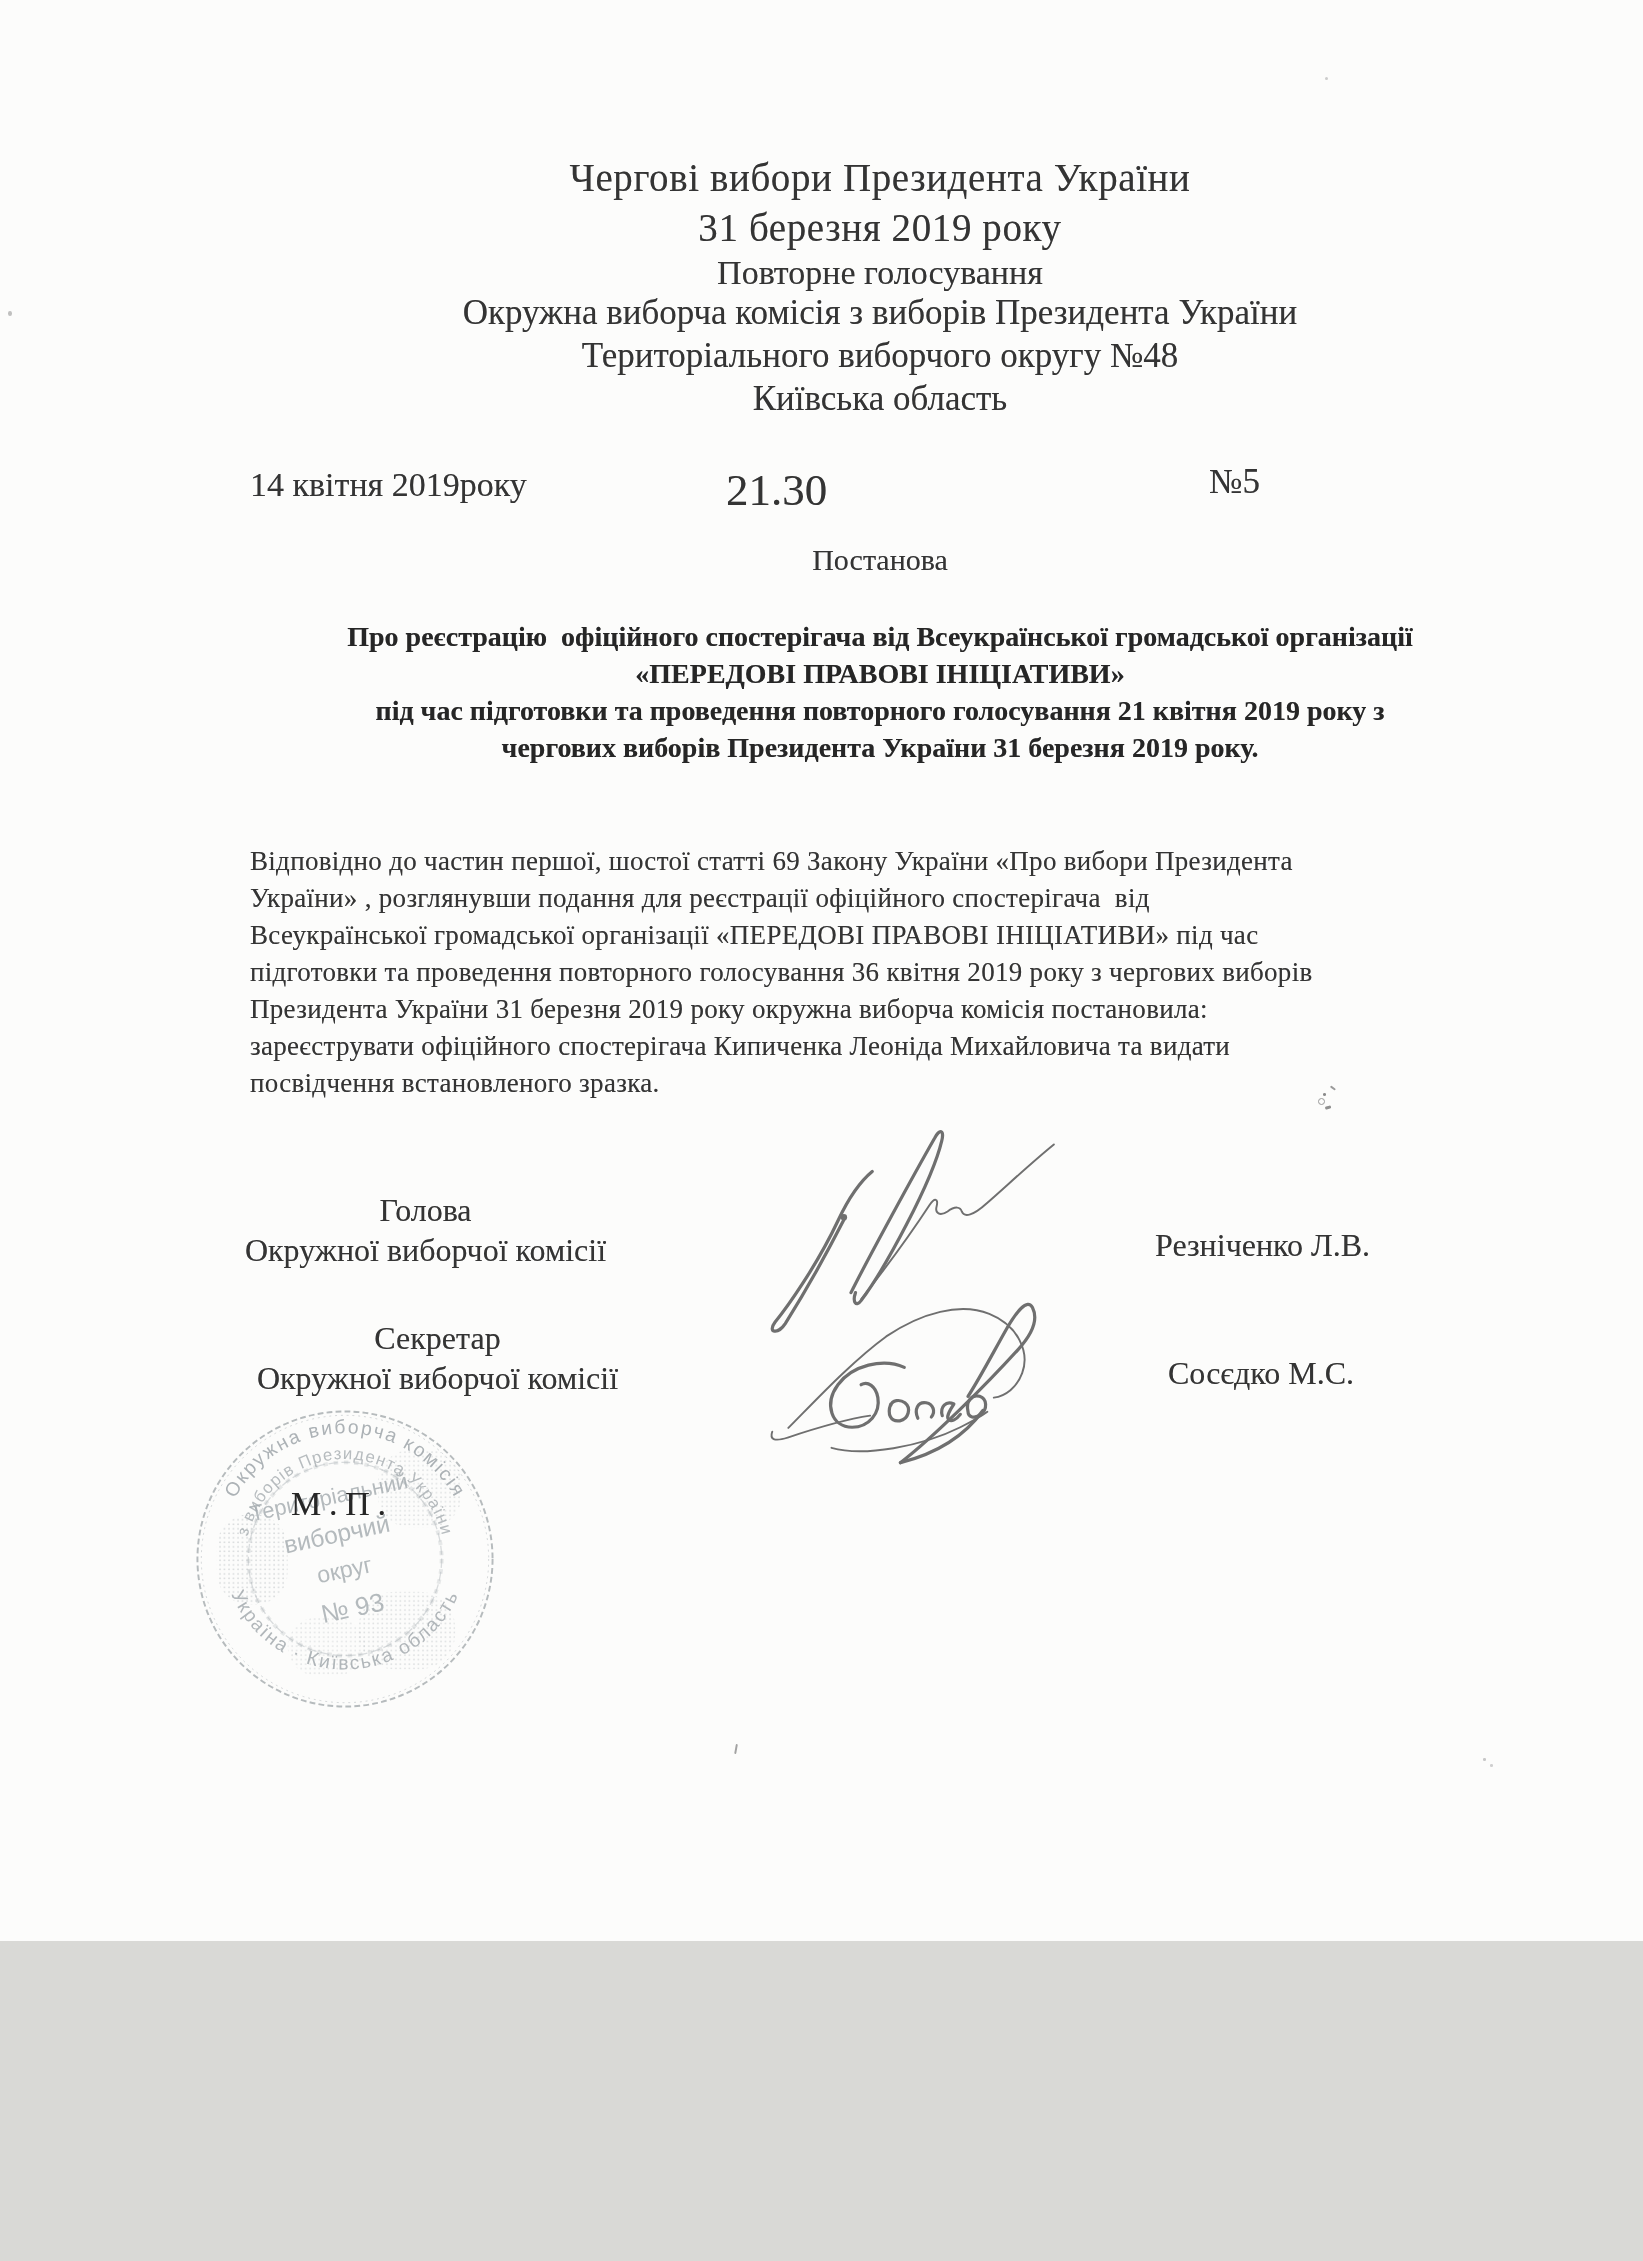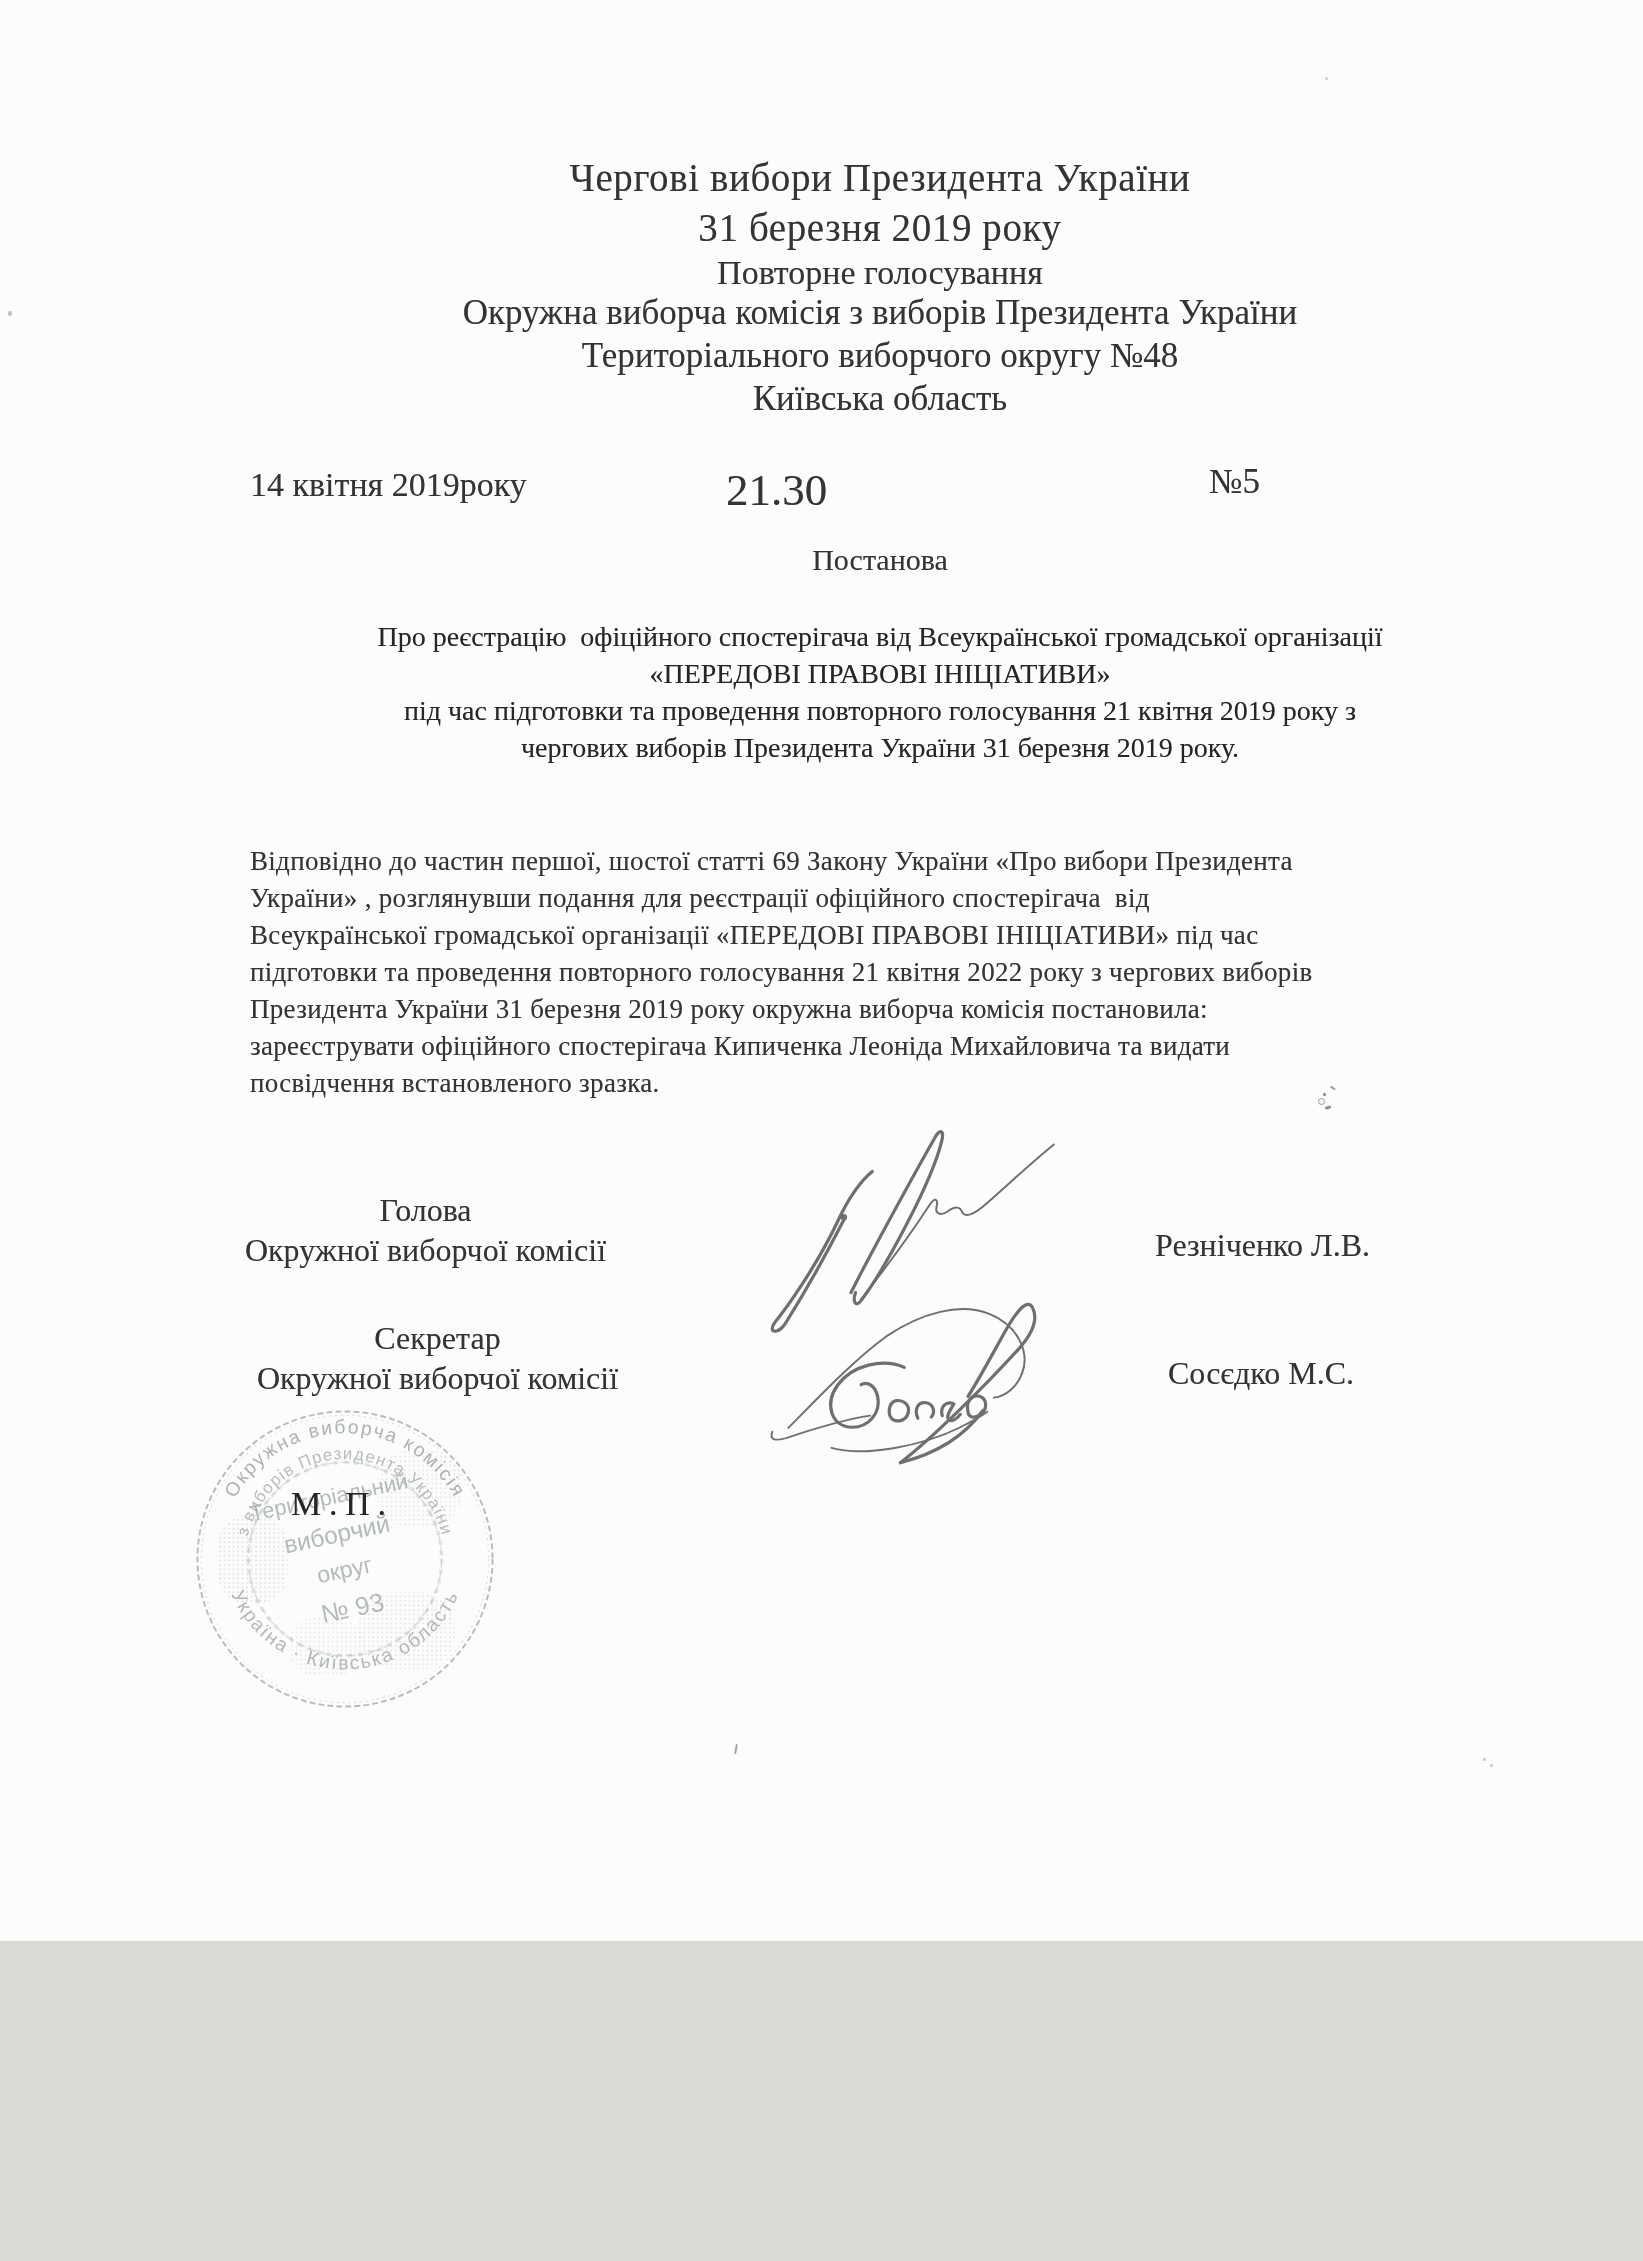--- a/index.html
+++ b/index.html
@@ -21,21 +21,21 @@
   .hl2{font-size:39px;line-height:52px;letter-spacing:0.6px;}
   .hl3{font-size:34px;line-height:37px;}
   .hl4{font-size:35px;line-height:43px;}
   
   .meta-date{left:250px;top:466px;font-size:34px;}
   .meta-time{left:726px;top:464px;font-size:45px;}
   .meta-number{left:1209px;top:462px;font-size:35px;}
   
   .doc-type{top:543px;left:116px;width:1528px;text-align:center;font-size:30px;}
   
-  .subject{top:618px;left:145px;width:1470px;text-align:center;font-weight:400;color:#262626;}
+  .subject{top:618px;left:145px;width:1470px;text-align:center;font-weight:700;color:#262626;}
   .subject div{font-size:28px;line-height:37px;}
   
   .body-text{top:843px;left:250px;}
   .body-text div{font-size:27px;line-height:37px;letter-spacing:0.3px;}
   
   .sig-role{width:387px;text-align:center;}
   .sig-role div{font-size:32px;line-height:40px;}
   .sig-role-1{left:232px;top:1190px;}
   .sig-role-2{left:244px;top:1318px;}
   .sig-name{font-size:32px;}
@@ -75,21 +75,21 @@
     <div class="pre">Про реєстрацію  офіційного спостерігача від Всеукраїнської громадської організації</div>
     <div class="pre">«ПЕРЕДОВІ ПРАВОВІ ІНІЦІАТИВИ»</div>
     <div class="pre">під час підготовки та проведення повторного голосування 21 квітня 2019 року з</div>
     <div class="pre">чергових виборів Президента України 31 березня 2019 року.</div>
   </div>
 
   <div class="abs body-text scan">
     <div class="pre">Відповідно до частин першої, шостої статті 69 Закону України «Про вибори Президента</div>
     <div class="pre">України» , розглянувши подання для реєстрації офіційного спостерігача  від</div>
     <div class="pre">Всеукраїнської громадської організації «ПЕРЕДОВІ ПРАВОВІ ІНІЦІАТИВИ» під час</div>
-    <div class="pre">підготовки та проведення повторного голосування 21 квітня 2022 року з чергових виборів</div>
+    <div class="pre">підготовки та проведення повторного голосування 36 квітня 2019 року з чергових виборів</div>
     <div class="pre">Президента України 31 березня 2019 року окружна виборча комісія постановила:</div>
     <div class="pre">зареєструвати офіційного спостерігача Кипиченка Леоніда Михайловича та видати</div>
     <div class="pre">посвідчення встановленого зразка.</div>
   </div>
 
   <div class="abs sig-role sig-role-1 scan">
     <div>Голова</div>
     <div>Окружної виборчої комісії</div>
   </div>
   <svg class="abs sig-svg" style="left:722px;top:1120px;" width="361" height="219" viewBox="0 0 560 340">

